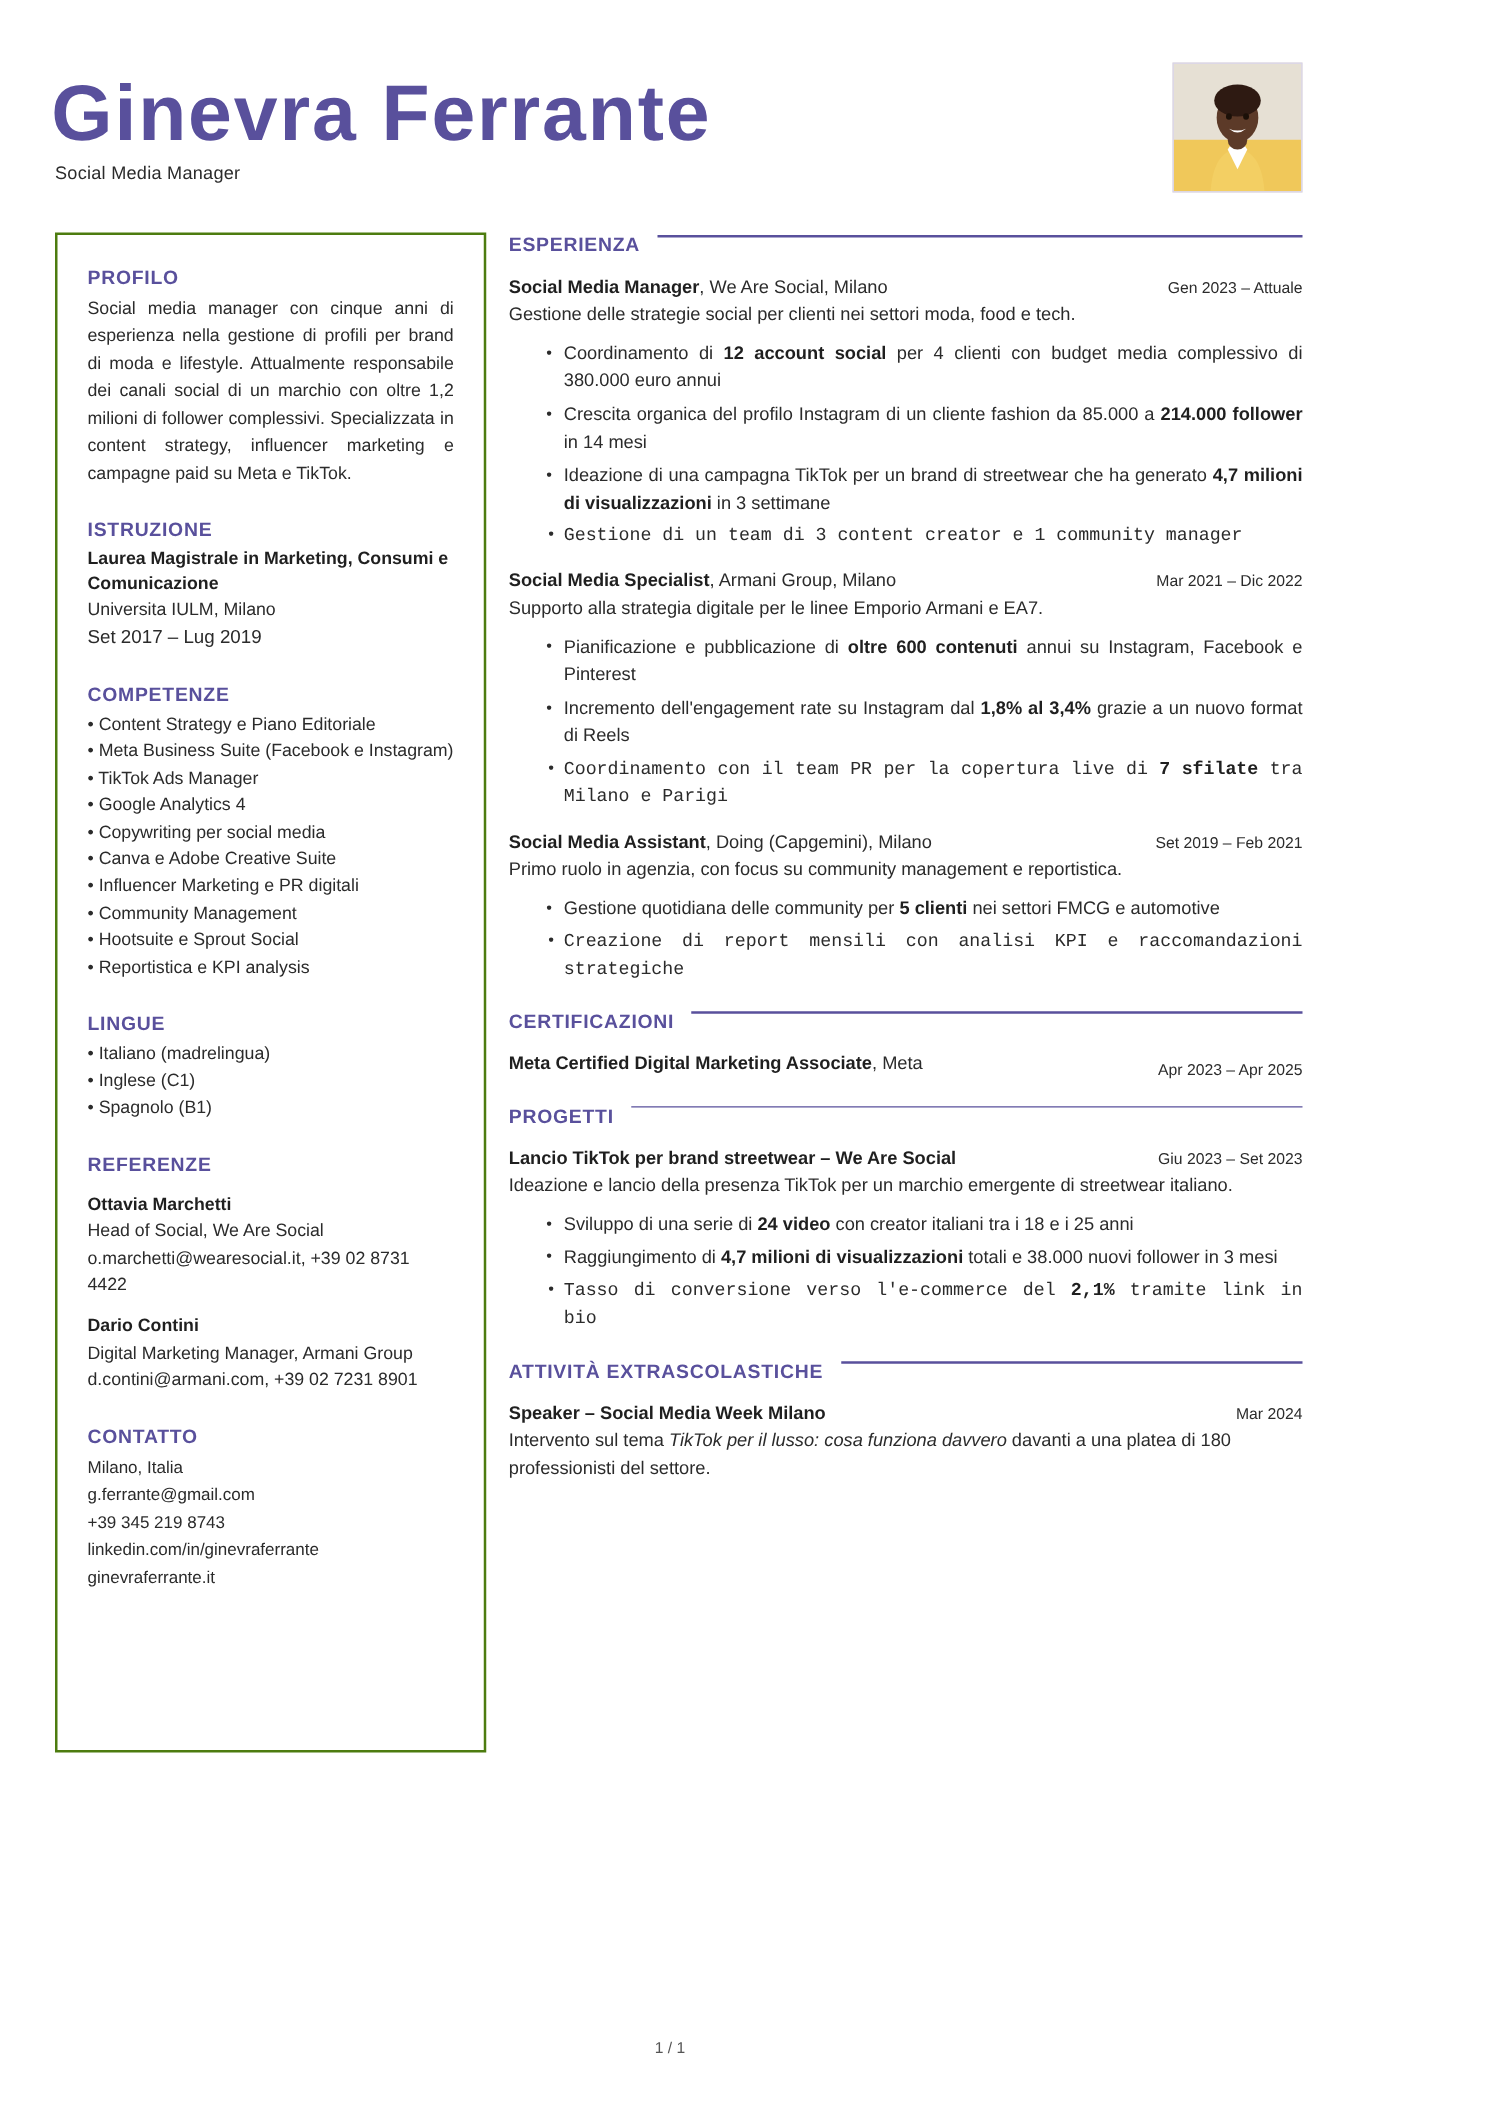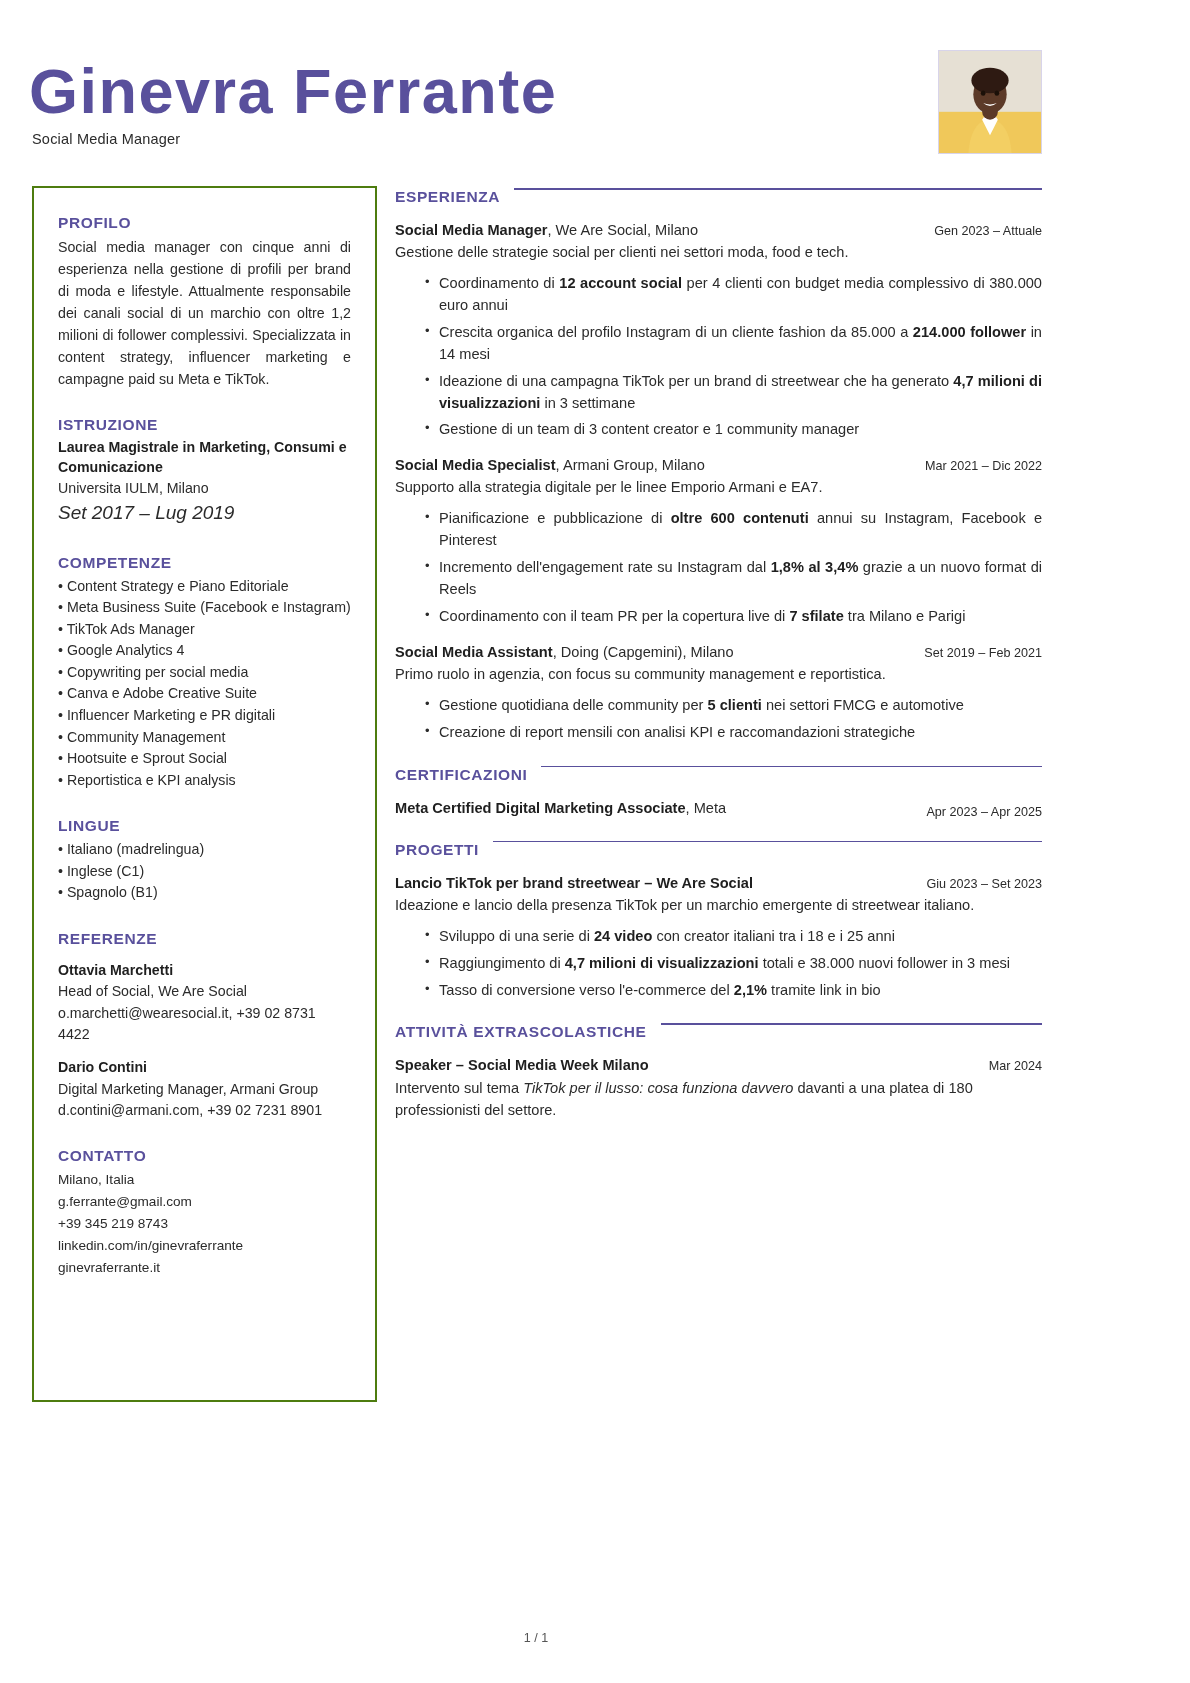--- a/index.html
+++ b/index.html
@@ -10,21 +10,21 @@
   body {
     width: 1190px; height: 1683px;
     font-family: "Liberation Sans", sans-serif;
     color: #2b2b2b;
     position: relative;
     overflow: hidden;
   }
   .page {
     width: 1082px; height: 1683px;
     position: relative;
-    padding: 44px 40px 0 32px;
+    padding: 44px 40px 0 44px;
   }
 
   
   .header {
     display: flex;
     align-items: flex-start;
     justify-content: space-between;
     padding-left: 0px;
     height: 120px;
   }
@@ -92,22 +92,21 @@
     font-weight: 700;
     line-height: 1.4;
     color: #1f1f1f;
   }
   .edu-school {
     font-size: 14.2px;
     line-height: 1.5;
     color: #2b2b2b;
   }
   .edu-dates {
-    font-size: 19px;
-    font-style: italic;
+    font-size: 15px;
     line-height: 1.5;
     color: #2b2b2b;
   }
   .side-list { margin: 0; padding: 0; list-style: none; }
   .side-list li {
     font-size: 14.2px;
     line-height: 1.52;
     color: #2b2b2b;
   }
   .ref-name {
@@ -184,21 +183,21 @@
   }
   .bullets li {
     font-size: 14.6px;
     line-height: 1.5;
     color: #2b2b2b;
     text-align: justify;
     position: relative;
     padding-left: 14px;
     margin-bottom: 5px;
   }
-  .bullets li:last-child { margin-bottom: 0; }
+  .bullets li:last-child { margin-bottom: 0; font-family: Liberation Mono, monospace; }
   .bullets li::before {
     content: "\2022";
     position: absolute;
     left: 0; top: -1px;
     color: #2b2b2b;
     font-size: 13px;
   }
   .bullets li b { font-weight: 700; color: #1f1f1f; }
   .sec { margin-bottom: 22px; }
   .cert-row {

